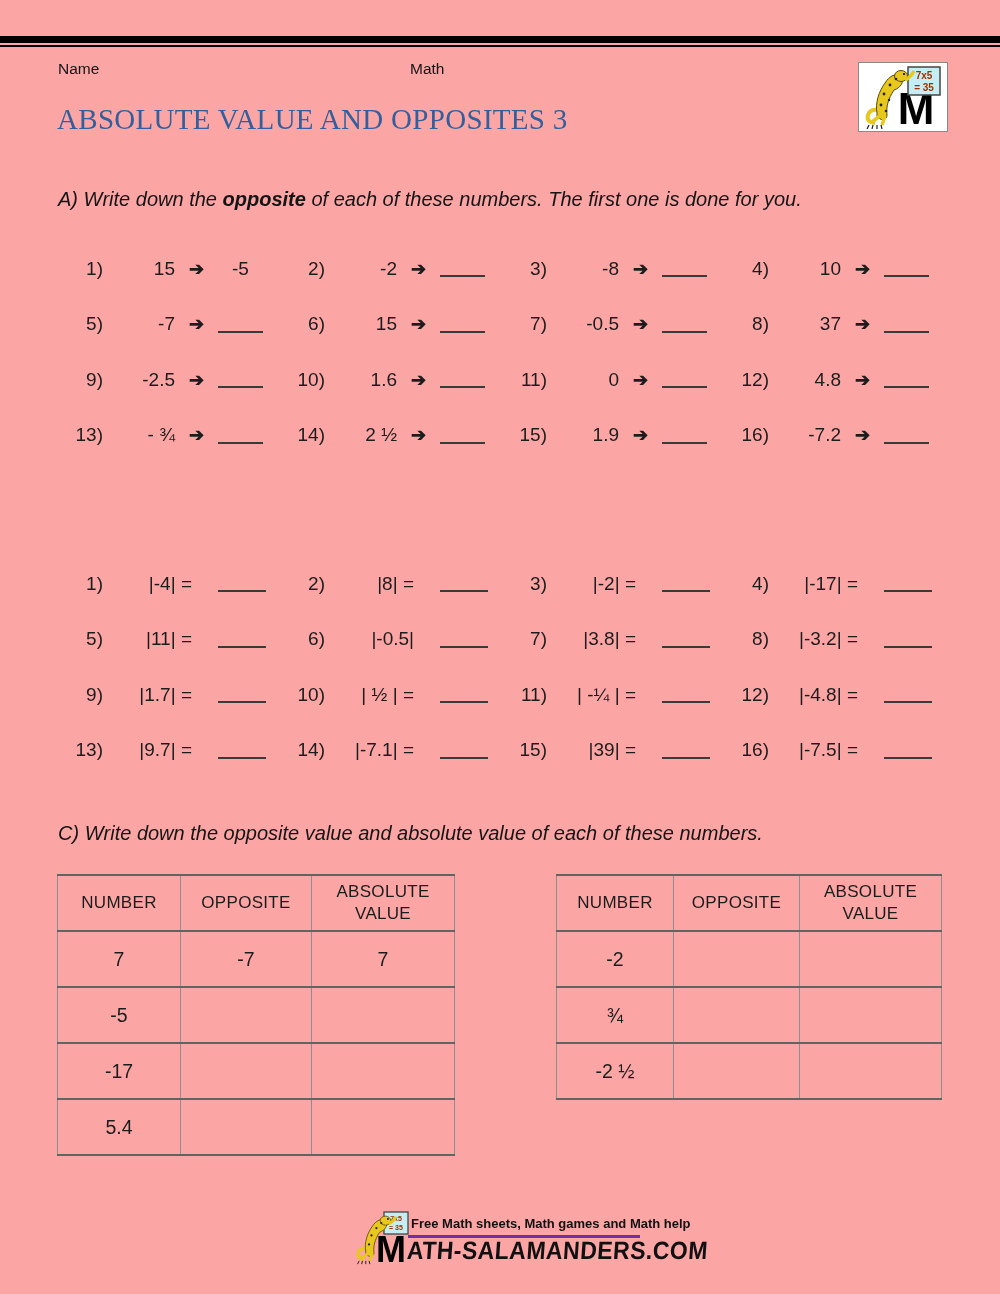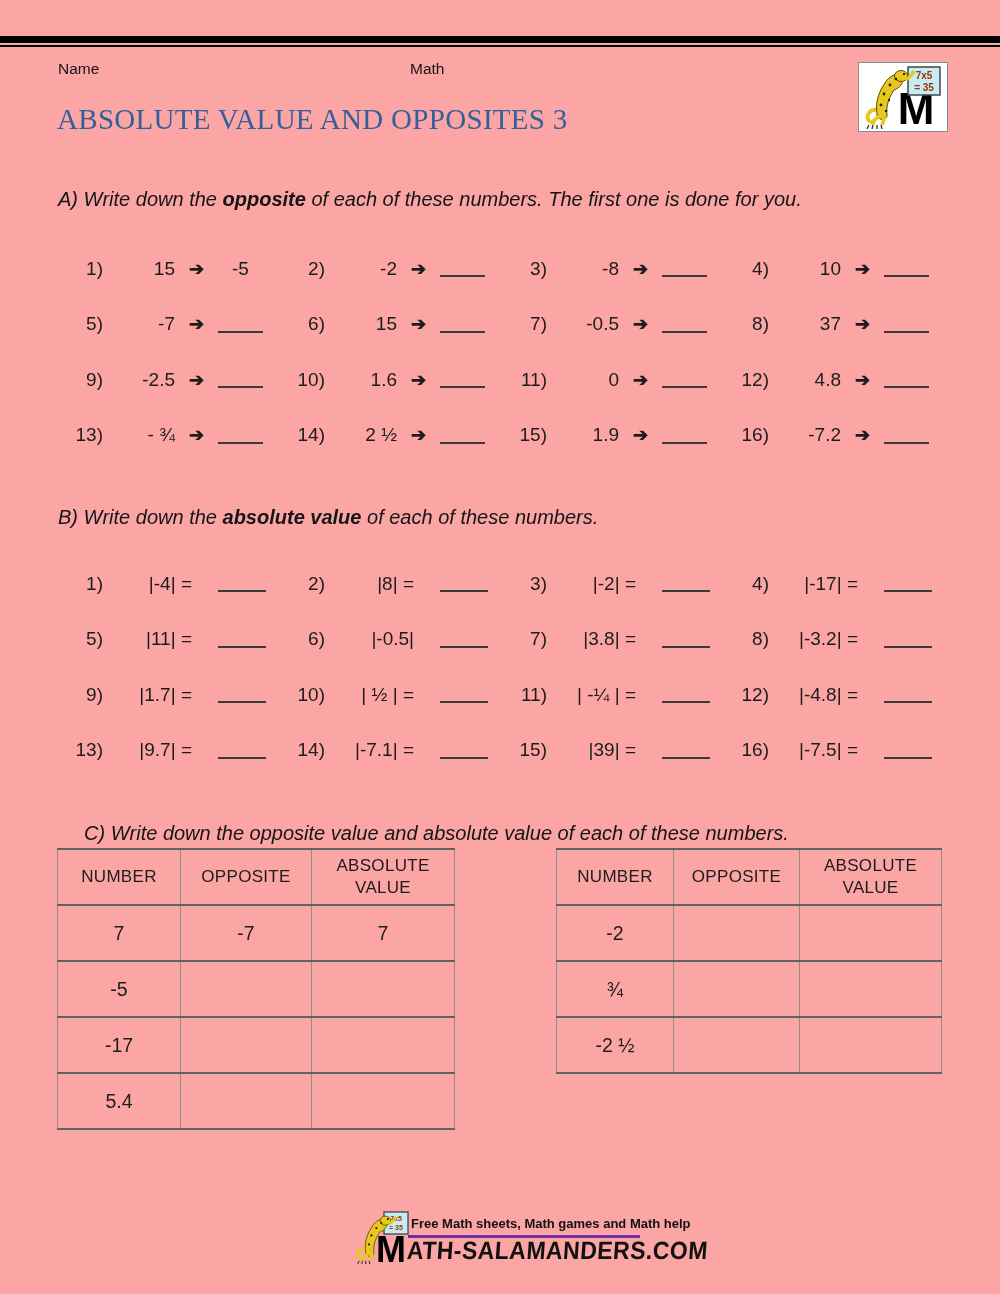--- a/index.html
+++ b/index.html
@@ -26,35 +26,35 @@
     position:absolute;left:57px;top:103px;
     font-family:"Liberation Serif","DejaVu Serif",serif;
     font-size:29px;letter-spacing:0.3px;
     color:#33609c;white-space:nowrap;
   }
 
   .heading{position:absolute;left:58px;font-size:20px;font-style:italic;white-space:nowrap;color:#151515;}
   .heading b{font-weight:bold;}
   .heading.a{top:188px;}
   .heading.b{top:506px;}
-  .heading.c{top:822px;margin-left:26px;}
+  .heading.c{top:822px;}
 
   .grid{position:absolute;left:58px;width:888px;display:grid;grid-template-columns:repeat(4,222px);grid-auto-rows:55.5px;}
   .grid.a{top:241px;}
   .grid.b{top:556px;}
   .prob{display:flex;align-items:center;font-size:19px;}
   .p-num{width:45px;text-align:right;flex:none;}
   .p-val{width:72px;text-align:right;flex:none;}
   .arrow{width:43px;text-align:center;flex:none;font-weight:bold;font-size:18px;}
   .p-ans{width:45px;text-align:center;flex:none;}
   .p-expr{width:115px;text-align:right;padding-right:26px;box-sizing:border-box;flex:none;white-space:nowrap;}
   .blank{display:inline-block;width:45px;height:15px;border-bottom:2px solid #3a3a3a;flex:none;}
   .blank.wide{width:48px;}
 
-  table.ws{position:absolute;top:848px;border-collapse:collapse;table-layout:fixed;background:transparent;}
+  table.ws{position:absolute;top:874px;border-collapse:collapse;table-layout:fixed;background:transparent;}
   table.ws.left{left:57px;width:397px;}
   table.ws.right{left:556px;width:385px;}
   table.ws th,table.ws td{
     border-left:1px solid #8f8f8f;border-right:1px solid #8f8f8f;
     border-top:2px solid #636363;border-bottom:2px solid #636363;
     text-align:center;vertical-align:middle;
     height:54px;padding:0 4px;
   }
   table.ws th{font-size:17px;font-weight:normal;line-height:1.3;letter-spacing:0.3px;}
   table.ws td{font-size:19.5px;}
@@ -200,21 +200,20 @@
         <span class="blank"></span>
       </div>
     <div class="prob">
         <span class="p-num">16)</span>
         <span class="p-val">-7.2</span>
         <span class="arrow">➔</span>
         <span class="blank"></span>
       </div>
   </div>
 
-  <div class="heading b"><span>B) Write down the </span><b>absolute value</b><span> of each of these numbers.</span></div>
 
   <div class="grid b">
     <div class="prob">
         <span class="p-num">1)</span>
         <span class="p-expr">|-4| =</span>
         <span class="blank wide"></span>
       </div>
     <div class="prob">
         <span class="p-num">2)</span>
         <span class="p-expr">|8| =</span>

